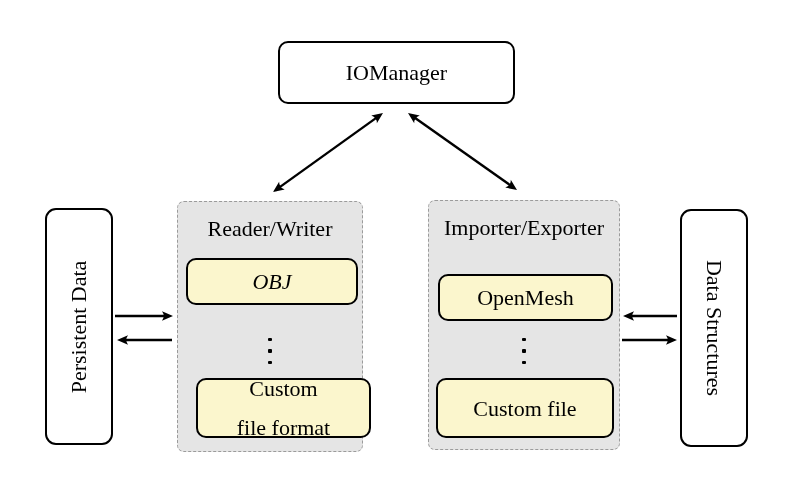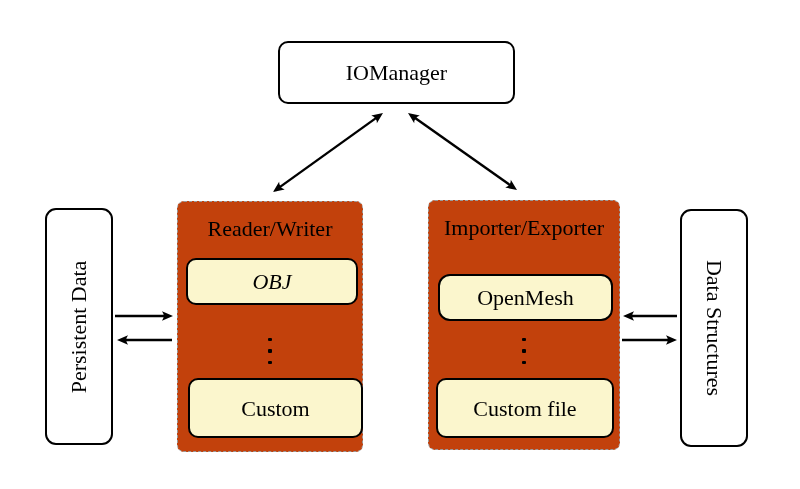--- a/index.html
+++ b/index.html
@@ -18,21 +18,21 @@
     border: 2.5px solid #000;
     border-radius: 10px;
     box-sizing: border-box;
     display: flex;
     align-items: center;
     justify-content: center;
     font-size: 22px;
   }
   .panel {
     position: absolute;
-    background: #c2410c;
+    background: #e5e5e5;
     border: 1.6px dashed #9b9b9b;
     border-radius: 7px;
     box-sizing: border-box;
   }
   .panel-label {
     position: absolute;
     left: 0; right: 0;
     top: 13px;
     text-align: center;
     font-size: 22px;
@@ -138,28 +138,29 @@
   <div class="panel" style="left:177px; top:201px; width:186px; height:251px;">
     <div class="panel-label">Reader/Writer</div>
     <div class="inner-node" style="left:8px; top:56px; width:172px; height:47px;font-style:italic;">
       <span>OBJ</span>
     </div>
     <div class="vdots" style="top:136px;">
       <span></span>
         <span></span>
         <span></span>
     </div>
-    <div class="inner-node" style="left:10px; top:176px; width:175px; height:60px;gap:12px;">
+    <div class="inner-node" style="left:18px; top:176px; width:175px; height:60px;gap:12px;">
       <span>Custom</span>
+      <span>file format</span>
     </div>
   </div>
 
   <div class="panel" style="left:428px; top:200px; width:192px; height:250px;font-family:Liberation Serif, serif;">
     <div class="panel-label">Importer/Exporter</div>
-    <div class="inner-node" style="left:9px; top:73px; width:175px; height:47px;border-radius:12px;">
+    <div class="inner-node" style="left:9px; top:73px; width:175px; height:47px;">
       <span>OpenMesh</span>
     </div>
     <div class="vdots" style="top:137px;">
       <span></span>
         <span></span>
         <span></span>
     </div>
     <div class="inner-node" style="left:7px; top:177px; width:178px; height:60px;">
       <span>Custom file</span>
     </div>

